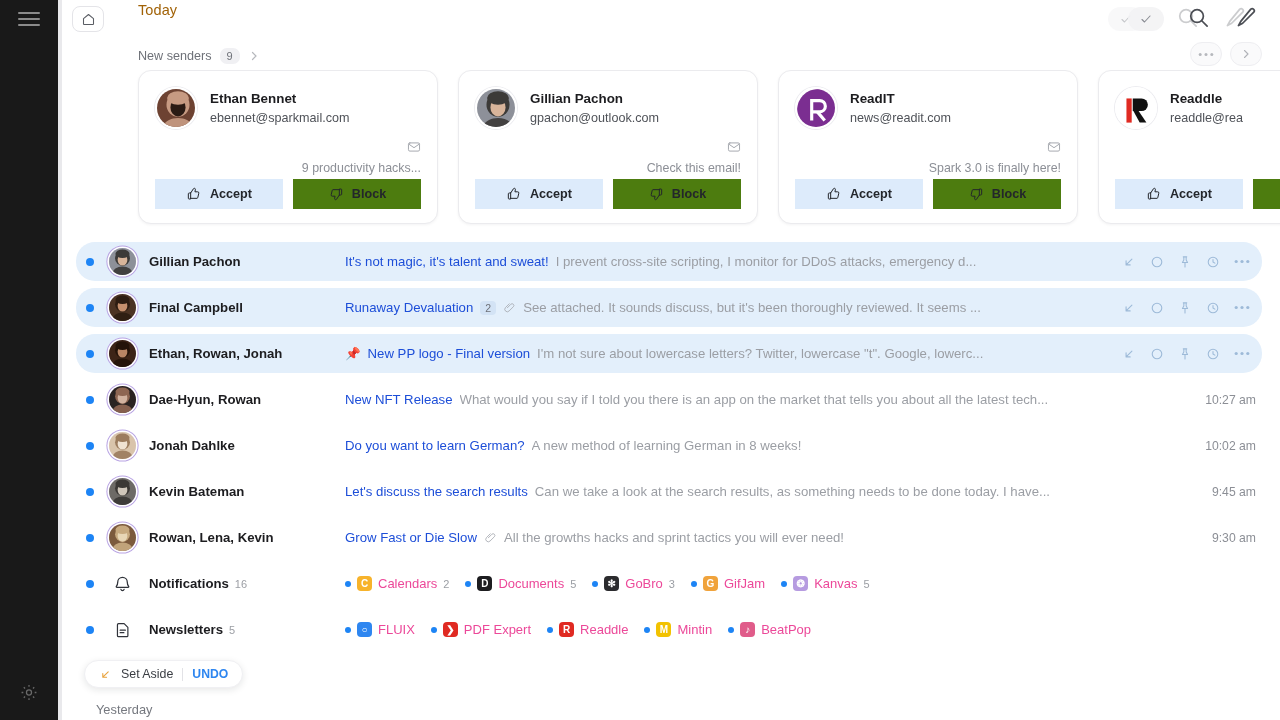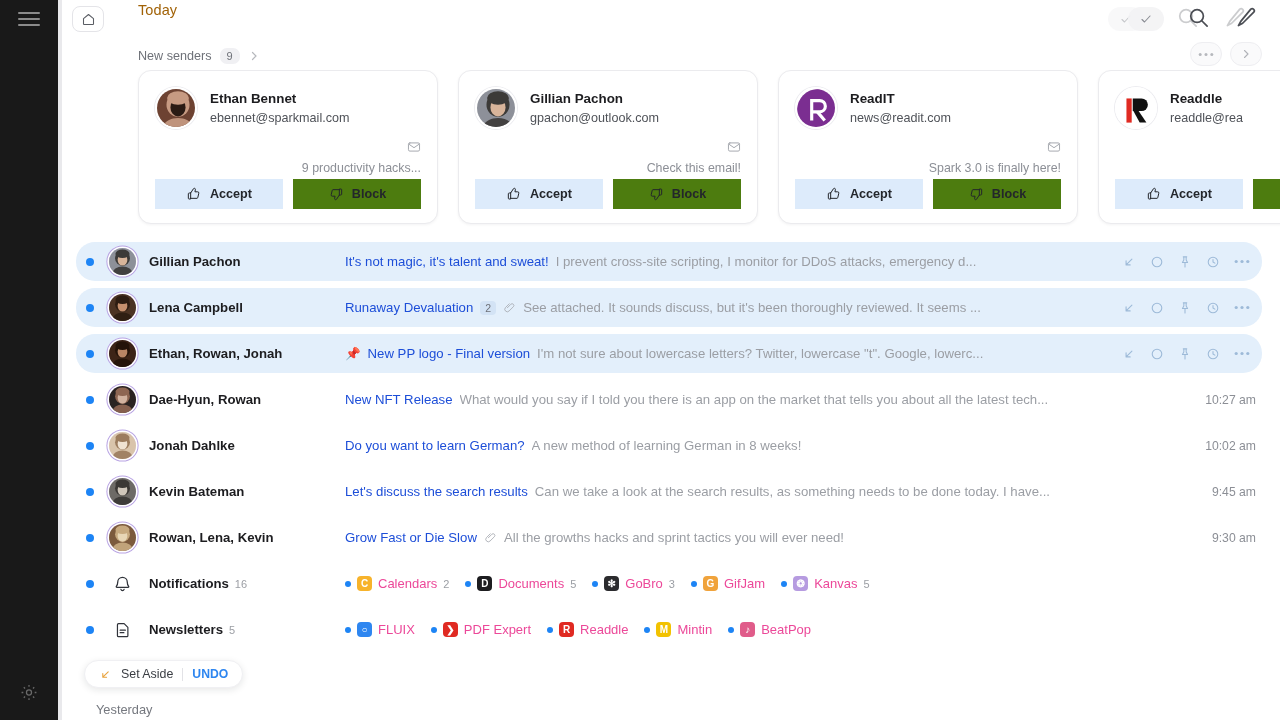--- a/index.html
+++ b/index.html
@@ -546,21 +546,21 @@
         </div>
         <div class="row sel">
           <span class="dot"></span>
           <span class="ravatar"><svg width="27" height="27" viewBox="0 0 40 40">
               <rect width="40" height="40" fill="#4c3323"></rect>
               <ellipse cx="20" cy="15" rx="11" ry="11.5" fill="#2e1d12"></ellipse>
               <ellipse cx="20" cy="17.5" rx="7.2" ry="8.6" fill="#c58f6d"></ellipse>
               <path d="M4 40c1.5-8.5 8-12.5 16-12.5S34.5 31.5 36 40z" fill="#2e1d12" opacity=".92"></path>
               <ellipse cx="20" cy="8.5" rx="10.4" ry="6.4" fill="#2e1d12"></ellipse>
             </svg></span>
-          <span class="rsender">Lena Campbell</span>
+          <span class="rsender">Final Campbell</span>
           <span class="rbody">
             <span class="rsubj">Runaway Devaluation</span>
             <span class="rbadge">2</span>
             <span style="display:flex;flex:0 0 auto">
               <svg width="13" height="13" viewBox="0 0 24 24" fill="none" stroke="#a8abb2" stroke-width="1.6" stroke-linecap="round" stroke-linejoin="round">
                 <path d="M8 12.5 14.5 6a3.2 3.2 0 0 1 4.6 4.6l-8 8a4.6 4.6 0 0 1-6.6-6.4l7-7"></path>
               </svg>
             </span>
             <span class="rprev">See attached. It sounds discuss, but it's been thoroughly reviewed. It seems ...</span>
           </span>

